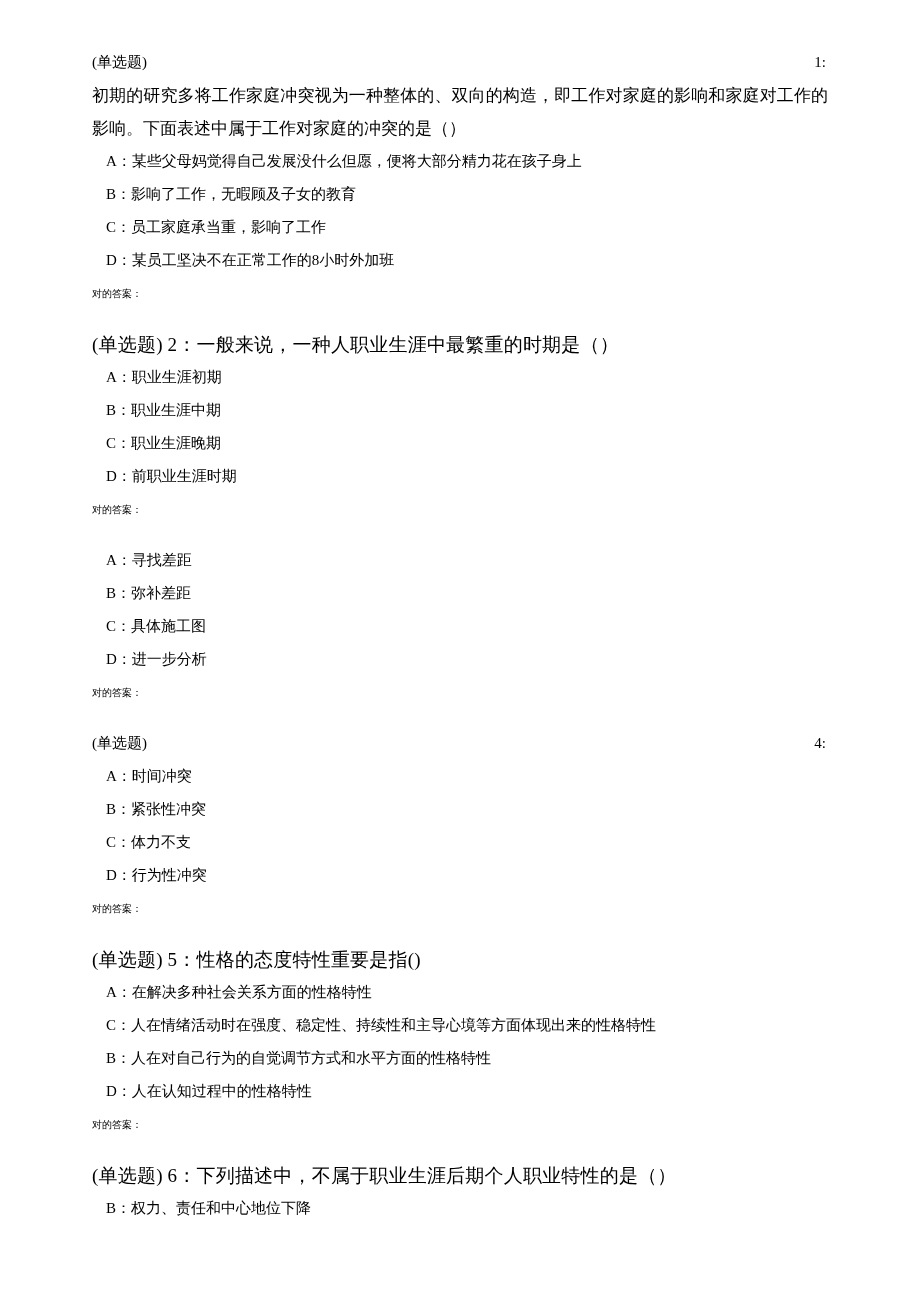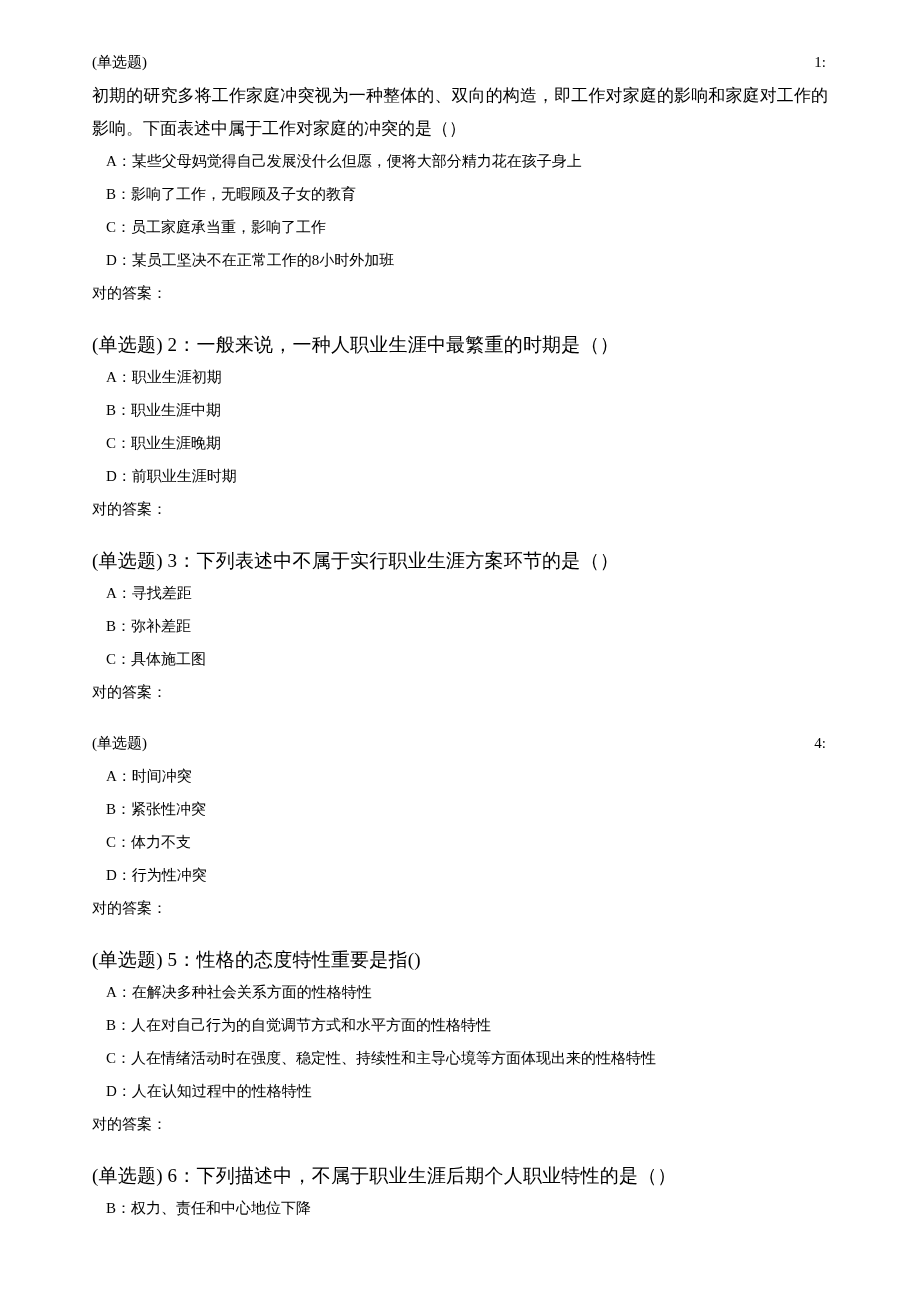--- a/index.html
+++ b/index.html
@@ -51,21 +51,21 @@
   .stem-split .right {
     text-align: right;
     padding-right: 2px;
   }
   .opt {
     font-size: 15px;
     line-height: 33px;
     padding-left: 14px;
   }
   .answer {
-    font-size: 15px;
+    font-size: 10px;
     line-height: 33px;
   }
 </style>
 </head>
 <body>
 
 <div class="page">
 
   <div class="block">
     <div class="stem-split">
@@ -83,44 +83,44 @@
   <div class="block">
     <div class="line">(单选题) 2：一般来说，一种人职业生涯中最繁重的时期是（）</div>
     <div class="opt">A：职业生涯初期</div>
     <div class="opt">B：职业生涯中期</div>
     <div class="opt">C：职业生涯晚期</div>
     <div class="opt">D：前职业生涯时期</div>
     <div class="answer">对的答案：</div>
   </div>
 
   <div class="block">
-    <div class="line">(单选题) 3：下列表述中不属于实行职业生涯方案环节的是（）</div>
     <div class="opt">A：寻找差距</div>
     <div class="opt">B：弥补差距</div>
     <div class="opt">C：具体施工图</div>
+    <div class="opt">D：进一步分析</div>
     <div class="answer">对的答案：</div>
   </div>
 
   <div class="block">
     <div class="stem-split">
       <span class="left">(单选题)</span>
       <span class="right">4:</span>
     </div>
     <div class="opt">A：时间冲突</div>
     <div class="opt">B：紧张性冲突</div>
     <div class="opt">C：体力不支</div>
     <div class="opt">D：行为性冲突</div>
     <div class="answer">对的答案：</div>
   </div>
 
   <div class="block">
     <div class="line">(单选题) 5：性格的态度特性重要是指()</div>
     <div class="opt">A：在解决多种社会关系方面的性格特性</div>
+    <div class="opt">C：人在情绪活动时在强度、稳定性、持续性和主导心境等方面体现出来的性格特性</div>
     <div class="opt">B：人在对自己行为的自觉调节方式和水平方面的性格特性</div>
-    <div class="opt">C：人在情绪活动时在强度、稳定性、持续性和主导心境等方面体现出来的性格特性</div>
     <div class="opt">D：人在认知过程中的性格特性</div>
     <div class="answer">对的答案：</div>
   </div>
 
   <div class="block">
     <div class="line">(单选题) 6：下列描述中，不属于职业生涯后期个人职业特性的是（）</div>
     <div class="opt">B：权力、责任和中心地位下降</div>
   </div>
 
 </div>

